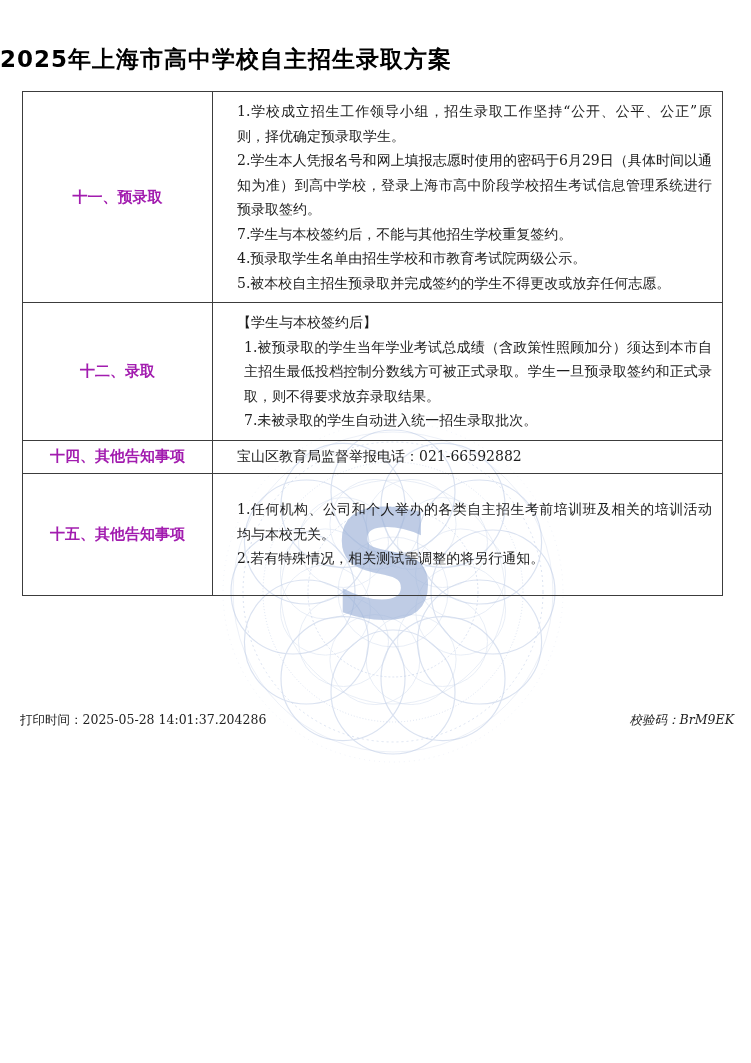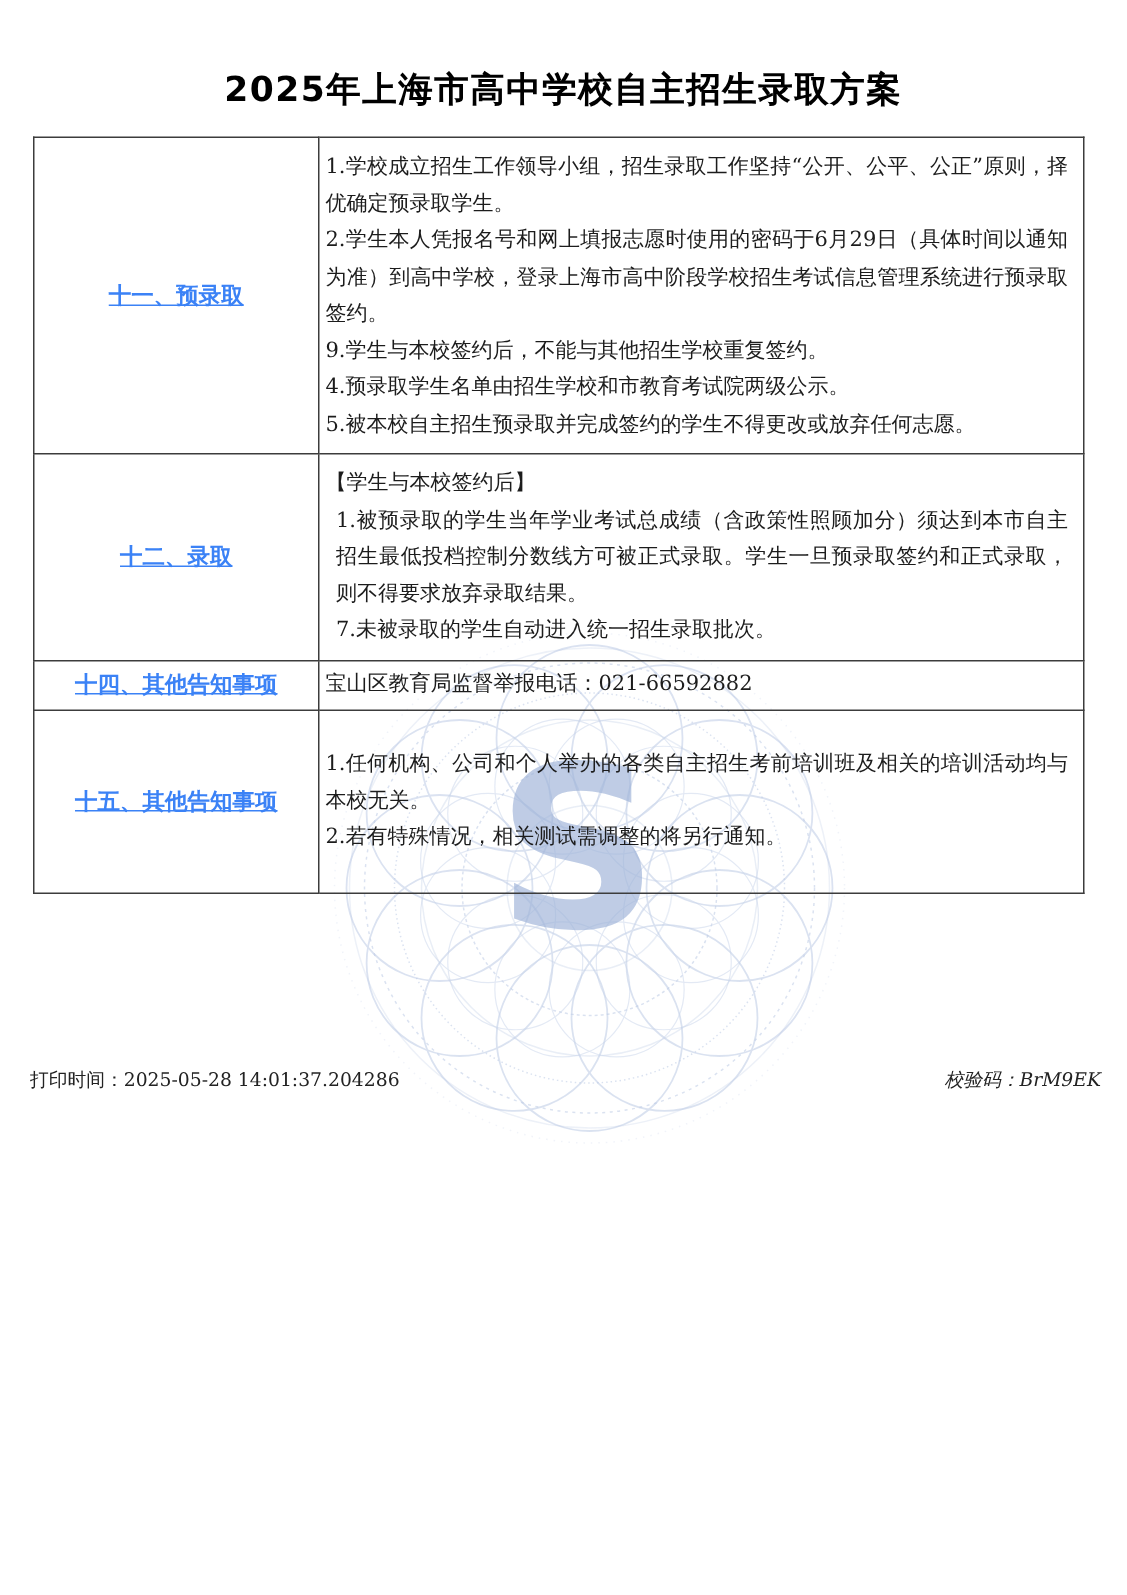--- a/index.html
+++ b/index.html
@@ -18,21 +18,20 @@
     position: absolute;
     left: 173px; top: 328px;
     width: 440px; height: 440px;
     pointer-events: none;
     z-index: 0;
   }
 
   .doc-title {
     position: relative; z-index: 1;
     margin-top: 44px;
-    text-align: center;
     font-family: "DejaVu Sans", "Liberation Sans", sans-serif;
     font-weight: bold;
     font-size: 23px;
     letter-spacing: 1px;
     color: #000;
   }
 
   table.main {
     position: relative; z-index: 1;
     margin: 16px 0 0 22px;
@@ -44,29 +43,28 @@
     border: 1.6px solid #3c3c3c;
     vertical-align: middle;
     background: transparent;
   }
   td.head {
     width: 190px;
     text-align: center;
     font-family: "DejaVu Sans", "Liberation Sans", sans-serif;
     font-weight: bold;
     font-size: 15px;
-    color: #3b82f6;
+    color: #a21caf;
     line-height: 1.35;
     padding: 4px 6px;
-    text-decoration: underline;
   }
   td.body {
     font-size: 14px;
     line-height: 1.75;
-    padding: 7px 10px 7px 4px;
+    padding: 7px 10px 7px 24px;
     color: #1c1c1c;
   }
   td.body p { text-align: justify; }
   td.body p.ind { padding-left: 7px; }
   tr.r1 td { height: 180px; }
   tr.r1 td.body { vertical-align: top; }
   tr.r2 td { height: 132px; }
   tr.r2 td.body { vertical-align: top; }
   tr.r3 td { height: 62px; }
   tr.r4 td { height: 33px; }
@@ -131,21 +129,21 @@
 
   <div class="doc-title">2025年上海市高中学校自主招生录取方案</div>
 
   <table class="main">
     <tbody>
         <tr class="r1">
       <td class="head">十一、预录取</td>
       <td class="body">
         <p>1.学校成立招生工作领导小组，招生录取工作坚持“公开、公平、公正”原则，择优确定预录取学生。</p>
         <p>2.学生本人凭报名号和网上填报志愿时使用的密码于6月29日（具体时间以通知为准）到高中学校，登录上海市高中阶段学校招生考试信息管理系统进行预录取签约。</p>
-        <p>9.学生与本校签约后，不能与其他招生学校重复签约。</p>
+        <p>7.学生与本校签约后，不能与其他招生学校重复签约。</p>
         <p>4.预录取学生名单由招生学校和市教育考试院两级公示。</p>
         <p>5.被本校自主招生预录取并完成签约的学生不得更改或放弃任何志愿。</p>
       </td>
     </tr>
     <tr class="r2">
       <td class="head">十二、录取</td>
       <td class="body">
         <p>【学生与本校签约后】</p>
         <p class="ind">1.被预录取的学生当年学业考试总成绩（含政策性照顾加分）须达到本市自主招生最低投档控制分数线方可被正式录取。学生一旦预录取签约和正式录取，则不得要求放弃录取结果。</p>
         <p class="ind">7.未被录取的学生自动进入统一招生录取批次。</p>

